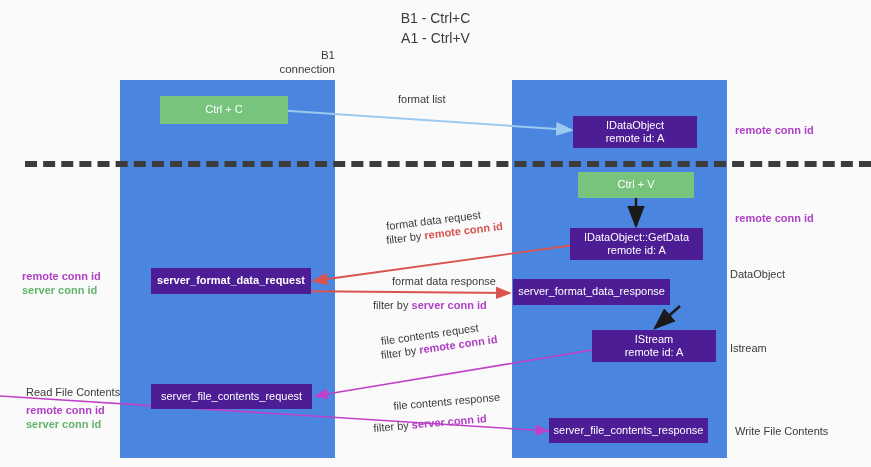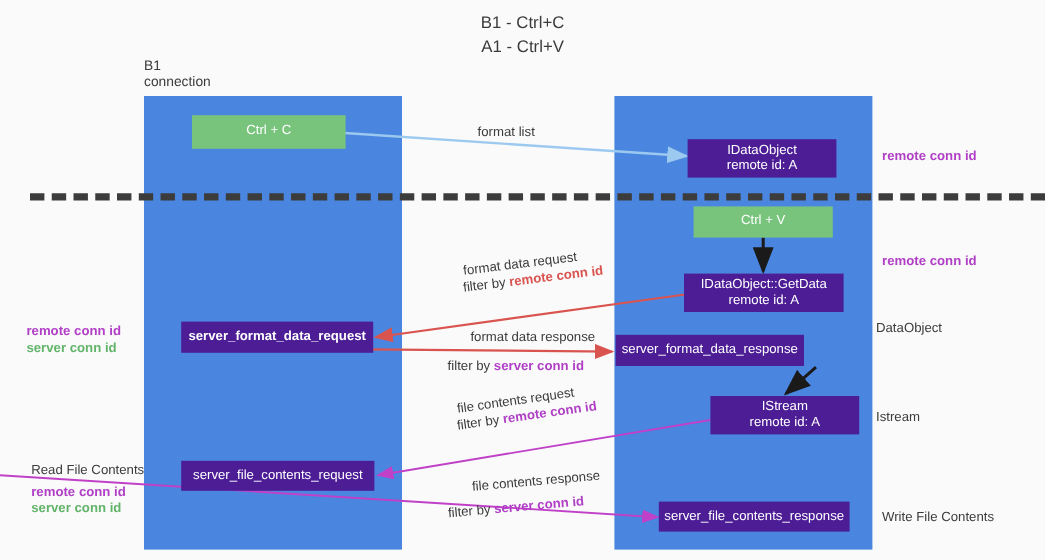--- a/index.html
+++ b/index.html
@@ -18,21 +18,21 @@
   
   .column {
     position: absolute;
     background: #4a86e0;
   }
   #col-b1 { left: 120px; top: 80px; width: 215px; height: 378px; }
   #col-a1 { left: 512px; top: 80px; width: 215px; height: 378px; }
 
   .col-header {
     position: absolute;
-    text-align: left;
+    text-align: right;
     font-size: 11.5px;
     color: #3b3b3b;
     line-height: 14px;
     width: 215px;
   }
   #hdr-b1 { left: 120px; top: 48px; }
   #hdr-a1 { left: 512px; top: 48px; }
 
   
   #title {
@@ -180,21 +180,21 @@
   </div>
 
   <div class="node orange" style="left:151px; top:384px; width:161px; height:25px;">
     <span>server_file_contents_request</span>
   </div>
 
   <div class="node orange" style="left:549px; top:418px; width:159px; height:25px;">
     <span>server_file_contents_response</span>
   </div>
 
-  <div class="lbl" style="left:398px; top:103px;">format list</div>
+  <div class="lbl" style="left:398px; top:92px;">format list</div>
 
   <div class="lbl rot" style="left:387px; top:219px; transform: rotate(-7deg);">format data request</div>
   <div class="lbl rot" style="left:387px; top:233px; transform: rotate(-7deg);">
     <span>filter by </span><span class="red-in">remote conn id</span>
   </div>
 
   <div class="lbl" style="left:392px; top:274px;">format data response</div>
   <div class="lbl" style="left:373px; top:298px;">
     <span>filter by </span><span class="purple-in">server conn id</span>
   </div>

